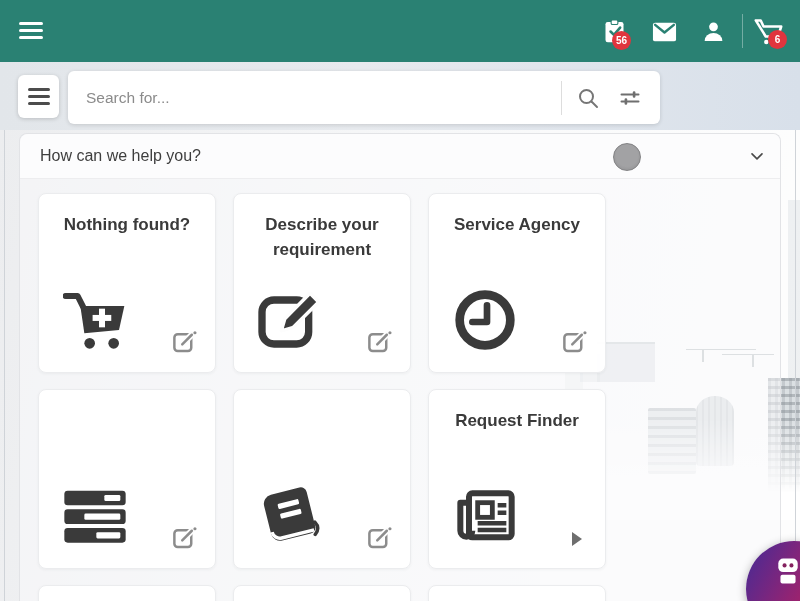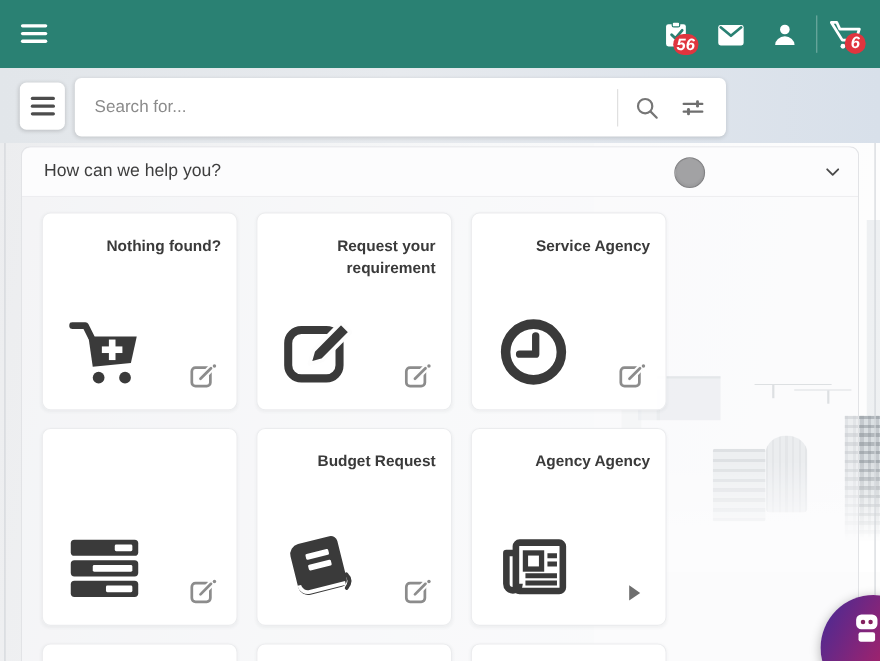--- a/index.html
+++ b/index.html
@@ -19,21 +19,21 @@
   .tb-hamburger i { display:block; height:2.6px; background:#fff; border-radius:2px; margin-bottom:4.6px; }
   .tb-icon { position:absolute; cursor:pointer; }
   .icon-tasks   { left:601px; top:18px; width:27px; height:27px; }
   .icon-mail    { left:651px; top:21px; width:27px; height:22px; }
   .icon-person  { left:701px; top:19px; width:25px; height:25px; }
   .tb-divider   { position:absolute; left:742px; top:14px; width:1px; height:34px; background:rgba(255,255,255,.35); }
   .icon-cart    { left:753px; top:17px; width:31px; height:29px; }
   .badge {
     position:absolute; min-width:19px; height:19px; padding:0 3px;
     background:#e0353e; border-radius:10px; color:#fff;
-    font-size:15px; font-weight:bold; line-height:19px; text-align:center;font-style:italic;
+    font-size:10px; font-weight:bold; line-height:19px; text-align:center;
   }
   .badge-tasks { left:11px; top:13px; }
   .badge-cart  { left:15px; top:13px; }
 
   
   .search-row {
     position:absolute; left:0; top:62px; width:800px; height:68px;
     background:linear-gradient(90deg,#e2e6ea 0%,#e7eaee 45%,#d8e0ea 100%);
   }
   .menu-button {
@@ -124,22 +124,22 @@
     grid-auto-rows:180px; column-gap:17px; row-gap:16px;
   }
   .card {
     position:relative;
     background:rgba(255,255,255,.95);
     border:1px solid #ebecee; border-radius:8px;
     box-shadow:0 1px 3px rgba(40,50,60,.05);
     cursor:pointer;
   }
   .card-title {
-    margin:19px 14px 0; text-align:right;
-    font-size:14px; font-weight:bold; line-height:1.45; color:#3a3a3a;
+    margin:19px 14px 0; text-align:center;
+    font-size:17px; font-weight:bold; line-height:1.45; color:#3a3a3a;
   }
   .big-icon { position:absolute; left:24px; bottom:20px; width:64px; height:64px; }
   .big-icon svg { width:64px; height:64px; }
   .edit-icon { position:absolute; right:17px; bottom:17px; width:27px; height:27px; cursor:pointer; }
   .caret-icon { position:absolute; right:20px; bottom:20px; width:16px; height:18px; cursor:pointer; }
 
   
   .chat-fab {
     position:absolute; right:-42px; bottom:-36px; width:96px; height:96px;
     border-radius:50%;
@@ -278,21 +278,21 @@
           <svg viewBox="0 0 24 24" width="27" height="27">
             <rect x="3" y="5.5" width="15" height="15" rx="3" fill="none" stroke="#8c8c8c" stroke-width="2.2"></rect>
             <path d="M10 14.5 L18.5 6" stroke="#fdfdfd" stroke-width="5.5" stroke-linecap="round"></path>
             <path d="M10 14.5 L18.5 6" stroke="#8c8c8c" stroke-width="2.2" stroke-linecap="round"></path>
             <circle cx="21.3" cy="4.2" r="1.4" fill="#8c8c8c"></circle>
           </svg>
         </span>
       </div>
 
       <div class="card">
-        <div class="card-title">Request your requirement</div>
+        <div class="card-title">Describe your requirement</div>
         <span class="big-icon">
           <svg viewBox="0 0 48 48">
             <rect x="3" y="9" width="35" height="33" rx="9" fill="none" stroke="#3a3a3a" stroke-width="5.5"></rect>
             <path d="M39 4 l6.5 6.5 -19 19 -9 2.6 2.6 -9 z" fill="#3a3a3a" stroke="#fdfdfd" stroke-width="2.6" stroke-linejoin="round"></path>
           </svg>
         </span>
         <span class="edit-icon">
           <svg viewBox="0 0 24 24" width="27" height="27">
             <rect x="3" y="5.5" width="15" height="15" rx="3" fill="none" stroke="#8c8c8c" stroke-width="2.2"></rect>
             <path d="M10 14.5 L18.5 6" stroke="#fdfdfd" stroke-width="5.5" stroke-linecap="round"></path>
@@ -335,21 +335,20 @@
           <svg viewBox="0 0 24 24" width="27" height="27">
             <rect x="3" y="5.5" width="15" height="15" rx="3" fill="none" stroke="#8c8c8c" stroke-width="2.2"></rect>
             <path d="M10 14.5 L18.5 6" stroke="#fdfdfd" stroke-width="5.5" stroke-linecap="round"></path>
             <path d="M10 14.5 L18.5 6" stroke="#8c8c8c" stroke-width="2.2" stroke-linecap="round"></path>
             <circle cx="21.3" cy="4.2" r="1.4" fill="#8c8c8c"></circle>
           </svg>
         </span>
       </div>
 
       <div class="card">
-        <div class="card-title">Budget Request</div>
         <span class="big-icon">
           <svg viewBox="0 0 48 48">
             <g transform="rotate(-14 24 24)">
               <path d="M14 5 H36 a4.5 4.5 0 0 1 4.5 4.5 V36 a4.5 4.5 0 0 1 -4.5 4.5 H14 a7 7 0 0 1 -7 -7 V12 a7 7 0 0 1 7 -7 z" fill="#3a3a3a"></path>
               <rect x="17" y="13" width="16" height="4" rx="1" fill="#fff"></rect>
               <rect x="17" y="20.5" width="16" height="4" rx="1" fill="#fff"></rect>
               <path d="M8 32.5 a6 6 0 0 0 6 6 h25" fill="none" stroke="#fff" stroke-width="2.6"></path>
               <path d="M41 33 q3 5 -2 9" fill="none" stroke="#3a3a3a" stroke-width="2.6" stroke-linecap="round"></path>
             </g>
           </svg>
@@ -358,21 +357,21 @@
           <svg viewBox="0 0 24 24" width="27" height="27">
             <rect x="3" y="5.5" width="15" height="15" rx="3" fill="none" stroke="#8c8c8c" stroke-width="2.2"></rect>
             <path d="M10 14.5 L18.5 6" stroke="#fdfdfd" stroke-width="5.5" stroke-linecap="round"></path>
             <path d="M10 14.5 L18.5 6" stroke="#8c8c8c" stroke-width="2.2" stroke-linecap="round"></path>
             <circle cx="21.3" cy="4.2" r="1.4" fill="#8c8c8c"></circle>
           </svg>
         </span>
       </div>
 
       <div class="card">
-        <div class="card-title">Agency Agency</div>
+        <div class="card-title">Request Finder</div>
         <span class="big-icon">
           <svg viewBox="0 0 48 48">
             <rect x="12" y="7" width="32" height="33" rx="2.5" fill="none" stroke="#3a3a3a" stroke-width="4.5"></rect>
             <path d="M12 14 H5.5 V35 a4.5 4.5 0 0 0 9 0" fill="none" stroke="#3a3a3a" stroke-width="4.5" stroke-linejoin="round"></path>
             <rect x="18.5" y="14" width="11" height="11" fill="none" stroke="#3a3a3a" stroke-width="3.6"></rect>
             <path d="M33.5 16 h6.5 M33.5 21.5 h6.5" stroke="#3a3a3a" stroke-width="3.4"></path>
             <path d="M18.5 29.5 h21.5 M18.5 34.5 h21.5" stroke="#3a3a3a" stroke-width="3.4"></path>
           </svg>
         </span>
         <span class="caret-icon">

